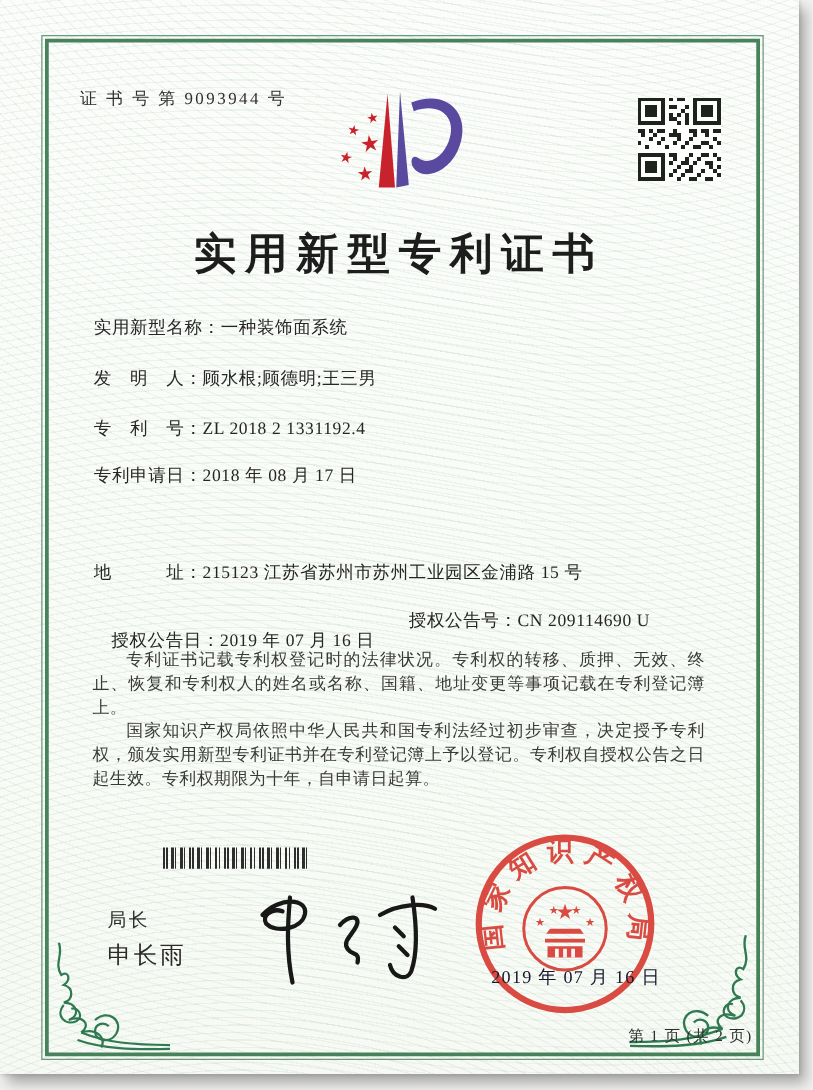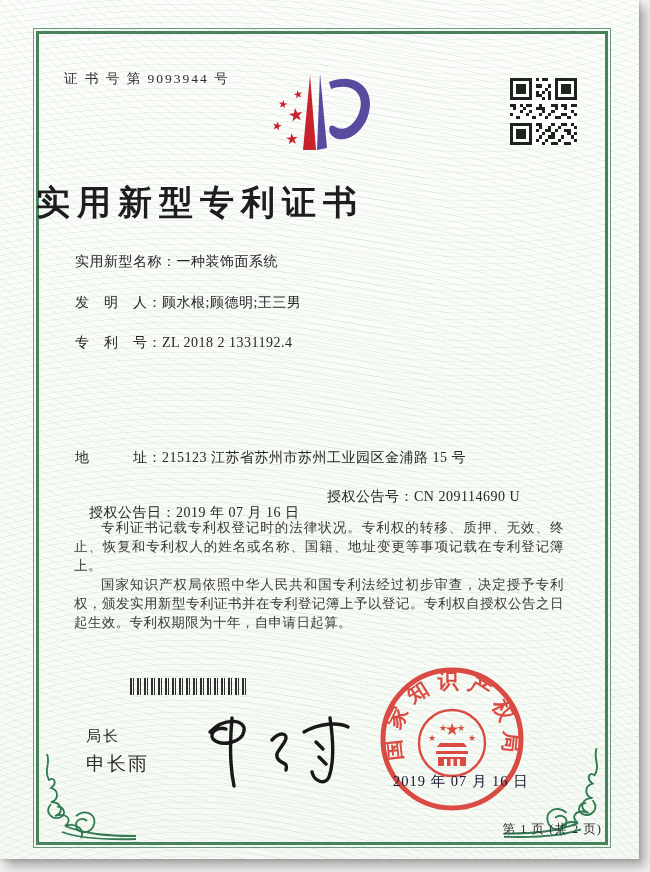--- a/index.html
+++ b/index.html
@@ -24,21 +24,21 @@
     pointer-events:none;
   }
   .cert-no{
     position:absolute;left:64px;top:70px;
     font-size:13.5px;letter-spacing:2px;color:#2e2e2e;white-space:pre;
   }
   .logo{position:absolute;left:253px;top:58px;}
   .qr{position:absolute;left:510px;top:78px;}
   .title{
     position:absolute;left:36px;top:180px;width:566px;margin:0;
-    font-size:34px;font-weight:600;letter-spacing:7px;
+    text-align:center;font-size:34px;font-weight:600;letter-spacing:7px;
     color:#1d1d1d;
   }
   .row{position:absolute;left:75px;font-size:14px;color:#262626;white-space:pre;}
   .row .lbl{display:inline-block;min-width:86px;letter-spacing:.5px;}
   .row .val{letter-spacing:.5px;}
   .r1{top:253px}.r2{top:294px}.r3{top:334px}.r4{top:372px}
   .r5{top:411px}.r6{top:449px}.r7{top:488px}
   .pair2{position:absolute;left:252px;top:0;white-space:pre;}
   .r7{width:500px}
   .r7 .pair2 .lbl{min-width:84px}
@@ -94,20 +94,21 @@
     <path fill="#ffffff" d="M1 1h5v5h-5z M15 1h5v5h-5z M1 15h5v5h-5z"></path>
     <path fill="#1c241c" d="M2 2h3v3h-3z M16 2h3v3h-3z M2 16h3v3h-3z"></path>
     <path fill="#1c241c" d="M8 0h1v1h-1zM10 0h2v1h-2zM8 2h2v1h-2zM12 2h1v1h-1zM11 3h1v1h-1zM8 4h1v2h-1zM10 4h1v1h-1zM12 4h1v2h-1zM9 5h1v1h-1zM10 6h1v1h-1zM12 6h1v1h-1zM0 8h2v1h-2zM3 8h1v1h-1zM5 8h2v1h-2zM9 8h1v1h-1zM13 8h2v1h-2zM16 8h2v1h-2zM19 8h2v1h-2zM1 9h1v1h-1zM4 9h1v1h-1zM8 9h3v1h-3zM14 9h1v1h-1zM17 9h1v1h-1zM3 10h1v1h-1zM6 10h1v1h-1zM10 10h1v1h-1zM13 10h1v1h-1zM19 10h1v1h-1zM0 11h1v1h-1zM5 11h1v1h-1zM9 11h1v1h-1zM12 11h1v1h-1zM16 11h2v1h-2zM20 11h1v1h-1zM2 12h1v1h-1zM7 12h1v1h-1zM11 12h1v1h-1zM14 12h2v1h-2zM18 12h1v1h-1zM8 14h2v1h-2zM13 14h1v1h-1zM16 14h2v1h-2zM19 14h1v1h-1zM9 15h1v1h-1zM12 15h1v1h-1zM15 15h1v1h-1zM20 15h1v1h-1zM8 16h1v1h-1zM11 16h2v1h-2zM14 16h1v1h-1zM17 16h2v1h-2zM10 17h1v1h-1zM13 17h1v1h-1zM18 17h1v1h-1zM20 17h1v1h-1zM9 18h1v1h-1zM12 18h2v1h-2zM16 18h1v1h-1zM19 18h1v1h-1zM8 19h1v1h-1zM11 19h1v1h-1zM15 19h1v1h-1zM20 19h1v1h-1zM10 20h1v1h-1zM13 20h2v1h-2zM17 20h2v1h-2z"></path>
   </svg>
 
   <h1 class="title">实用新型专利证书</h1>
 
   <div class="row r1"><span class="lbl">实用新型名称：</span><span class="val">一种装饰面系统</span></div>
   <div class="row r2"><span class="lbl">发　明　人：</span><span class="val">顾水根;顾德明;王三男</span></div>
   <div class="row r3"><span class="lbl">专　利　号：</span><span class="val">ZL 2018 2 1331192.4</span></div>
+  <div class="row r4"><span class="lbl">专利申请日：</span><span class="val">2018 年 08 月 17 日</span></div>
   <div class="row r6"><span class="lbl">地　　　址：</span><span class="val">215123 江苏省苏州市苏州工业园区金浦路 15 号</span></div>
   <div class="row r7">
     <span class="lbl">授权公告日：</span><span class="val">2019 年 07 月 16 日</span>
     <span class="pair2"><span class="lbl">授权公告号：</span><span class="val">CN 209114690 U</span></span>
   </div>
 
   <div class="bodytext">
     <p>专利证书记载专利权登记时的法律状况。专利权的转移、质押、无效、终止、恢复和专利权人的姓名或名称、国籍、地址变更等事项记载在专利登记簿上。</p>
     <p>国家知识产权局依照中华人民共和国专利法经过初步审查，决定授予专利权，颁发实用新型专利证书并在专利登记簿上予以登记。专利权自授权公告之日起生效。专利权期限为十年，自申请日起算。</p>
   </div>

